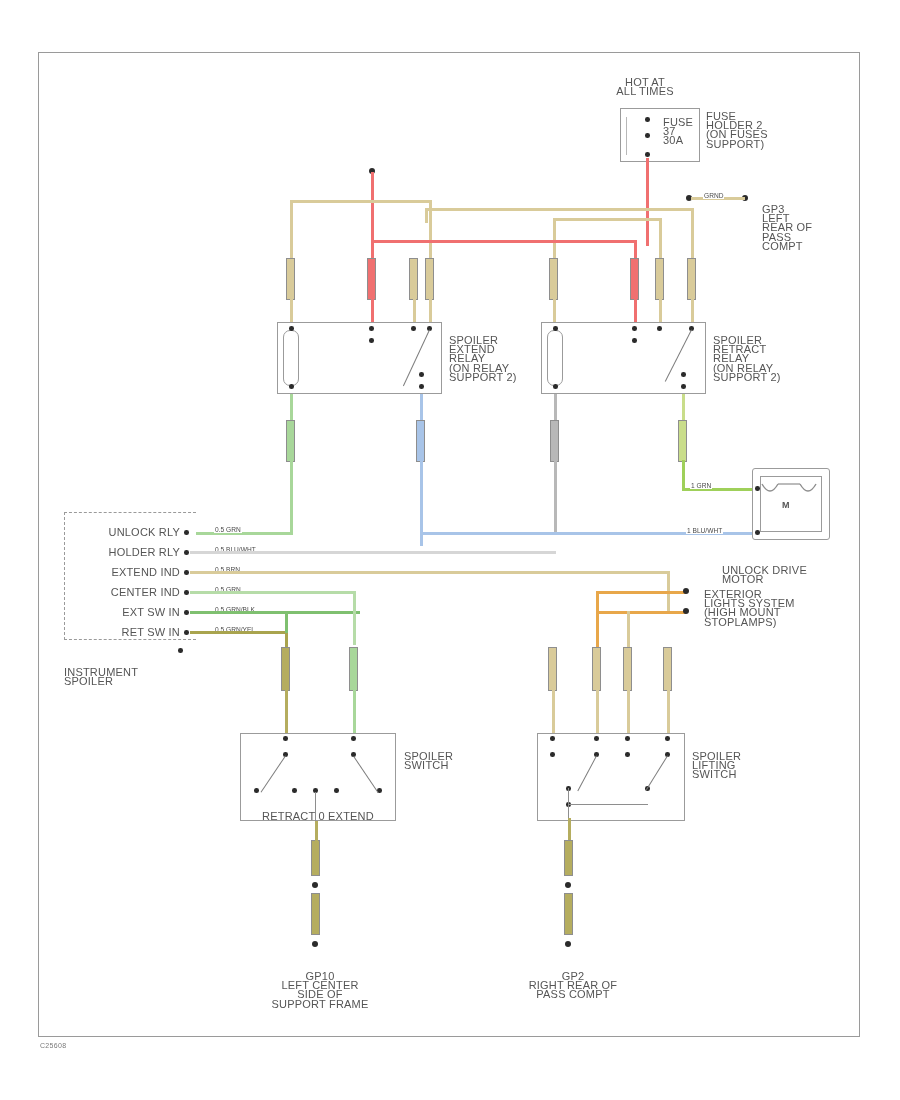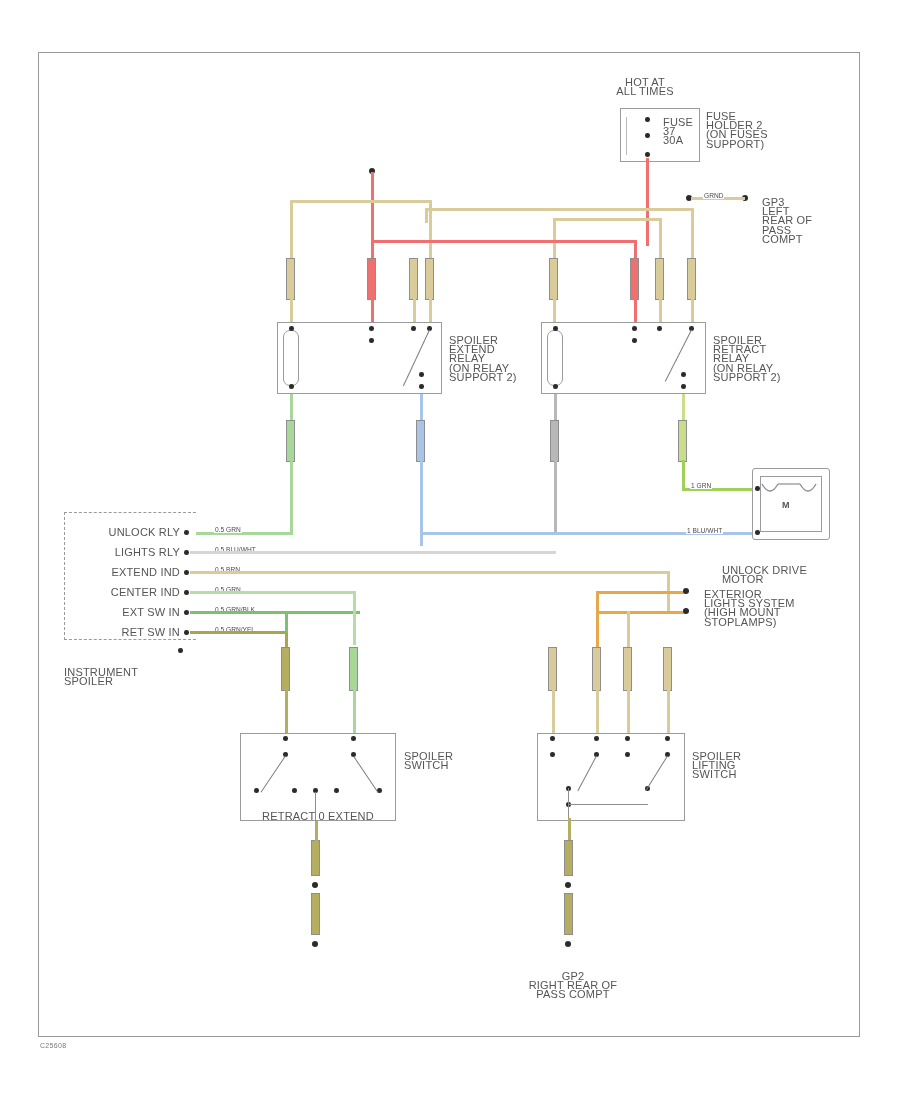--- a/index.html
+++ b/index.html
@@ -66,21 +66,21 @@
   <div class="wire vw" style="left:691px;top:208px;height:52px;background:#d9cb9a;"></div>
 
   <div class="wire hw" style="left:371px;top:240px;width:265px;background:#f07070;"></div>
   <div class="wire vw" style="left:634px;top:240px;height:22px;background:#f07070;"></div>
   <div class="wire vw" style="left:371px;top:240px;height:25px;background:#f07070;"></div>
 
   <div class="dot" style="left:686px;top:195px;"></div>
   <div class="dot" style="left:742px;top:195px;"></div>
   <div class="wire hw" style="left:691px;top:197px;width:54px;background:#d9cb9a;"></div>
   <div class="wlbl" style="left:703px;top:192px;">GRND</div>
-  <div class="lbl" style="left:762px;top:198px;width:60px;">GP3
+  <div class="lbl" style="left:762px;top:205px;width:60px;">GP3
 LEFT
 REAR OF
 PASS
 COMPT</div>
 
   <div class="conn" style="left:286px;top:258px;height:42px;background:#d9cb9a;"></div>
   <div class="conn" style="left:367px;top:258px;height:42px;background:#f07070;"></div>
   <div class="conn" style="left:409px;top:258px;height:42px;background:#d9cb9a;"></div>
   <div class="conn" style="left:425px;top:258px;height:42px;background:#d9cb9a;"></div>
   <div class="conn" style="left:549px;top:258px;height:42px;background:#d9cb9a;"></div>
@@ -167,21 +167,21 @@
   <div class="mtxt" style="left:782px;top:500px;">M</div>
   <div class="lbl" style="left:722px;top:566px;width:90px;">UNLOCK DRIVE
 MOTOR</div>
 
   <div class="dash" style="left:64px;top:512px;width:132px;height:128px;border-right:none;"></div>
   <div class="lbl" style="left:64px;top:668px;width:80px;">INSTRUMENT
 SPOILER</div>
   <div class="dot sm" style="left:178px;top:648px;"></div>
 
   <div class="lbl r" style="left:76px;top:528px;width:104px;">UNLOCK RLY</div>
-  <div class="lbl r" style="left:76px;top:548px;width:104px;">LIGHTS RLY</div>
+  <div class="lbl r" style="left:76px;top:548px;width:104px;">HOLDER RLY</div>
   <div class="lbl r" style="left:76px;top:568px;width:104px;">EXTEND IND</div>
   <div class="lbl r" style="left:76px;top:588px;width:104px;">CENTER IND</div>
   <div class="lbl r" style="left:76px;top:608px;width:104px;">EXT SW IN</div>
   <div class="lbl r" style="left:76px;top:628px;width:104px;">RET SW IN</div>
 
   <div class="dot sm" style="left:184px;top:530px;"></div>
   <div class="dot sm" style="left:184px;top:550px;"></div>
   <div class="dot sm" style="left:184px;top:570px;"></div>
   <div class="dot sm" style="left:184px;top:590px;"></div>
   <div class="dot sm" style="left:184px;top:610px;"></div>
@@ -275,20 +275,24 @@
   <div class="wire vw" style="left:568px;top:788px;height:30px;background:#8e8e8e;width:1.3px;"></div>
   <div class="lbl" style="left:692px;top:752px;width:60px;">SPOILER
 LIFTING
 SWITCH</div>
 
   <div class="conn" style="left:311px;top:840px;height:36px;background:#b5ad5f;"></div>
   <div class="wire vw" style="left:315px;top:821px;height:20px;background:#b5ad5f;"></div>
   <div class="dot" style="left:312px;top:882px;"></div>
   <div class="conn" style="left:311px;top:893px;height:42px;background:#b5ad5f;"></div>
   <div class="dot" style="left:312px;top:941px;"></div>
+  <div class="lbl c" style="left:255px;top:972px;width:130px;">GP10
+LEFT CENTER
+SIDE OF
+SUPPORT FRAME</div>
 
   <div class="conn" style="left:564px;top:840px;height:36px;background:#b5ad5f;"></div>
   <div class="wire vw" style="left:568px;top:818px;height:22px;background:#b5ad5f;"></div>
   <div class="dot" style="left:565px;top:882px;"></div>
   <div class="conn" style="left:564px;top:893px;height:42px;background:#b5ad5f;"></div>
   <div class="dot" style="left:565px;top:941px;"></div>
   <div class="lbl c" style="left:508px;top:972px;width:130px;">GP2
 RIGHT REAR OF
 PASS COMPT</div>
 

